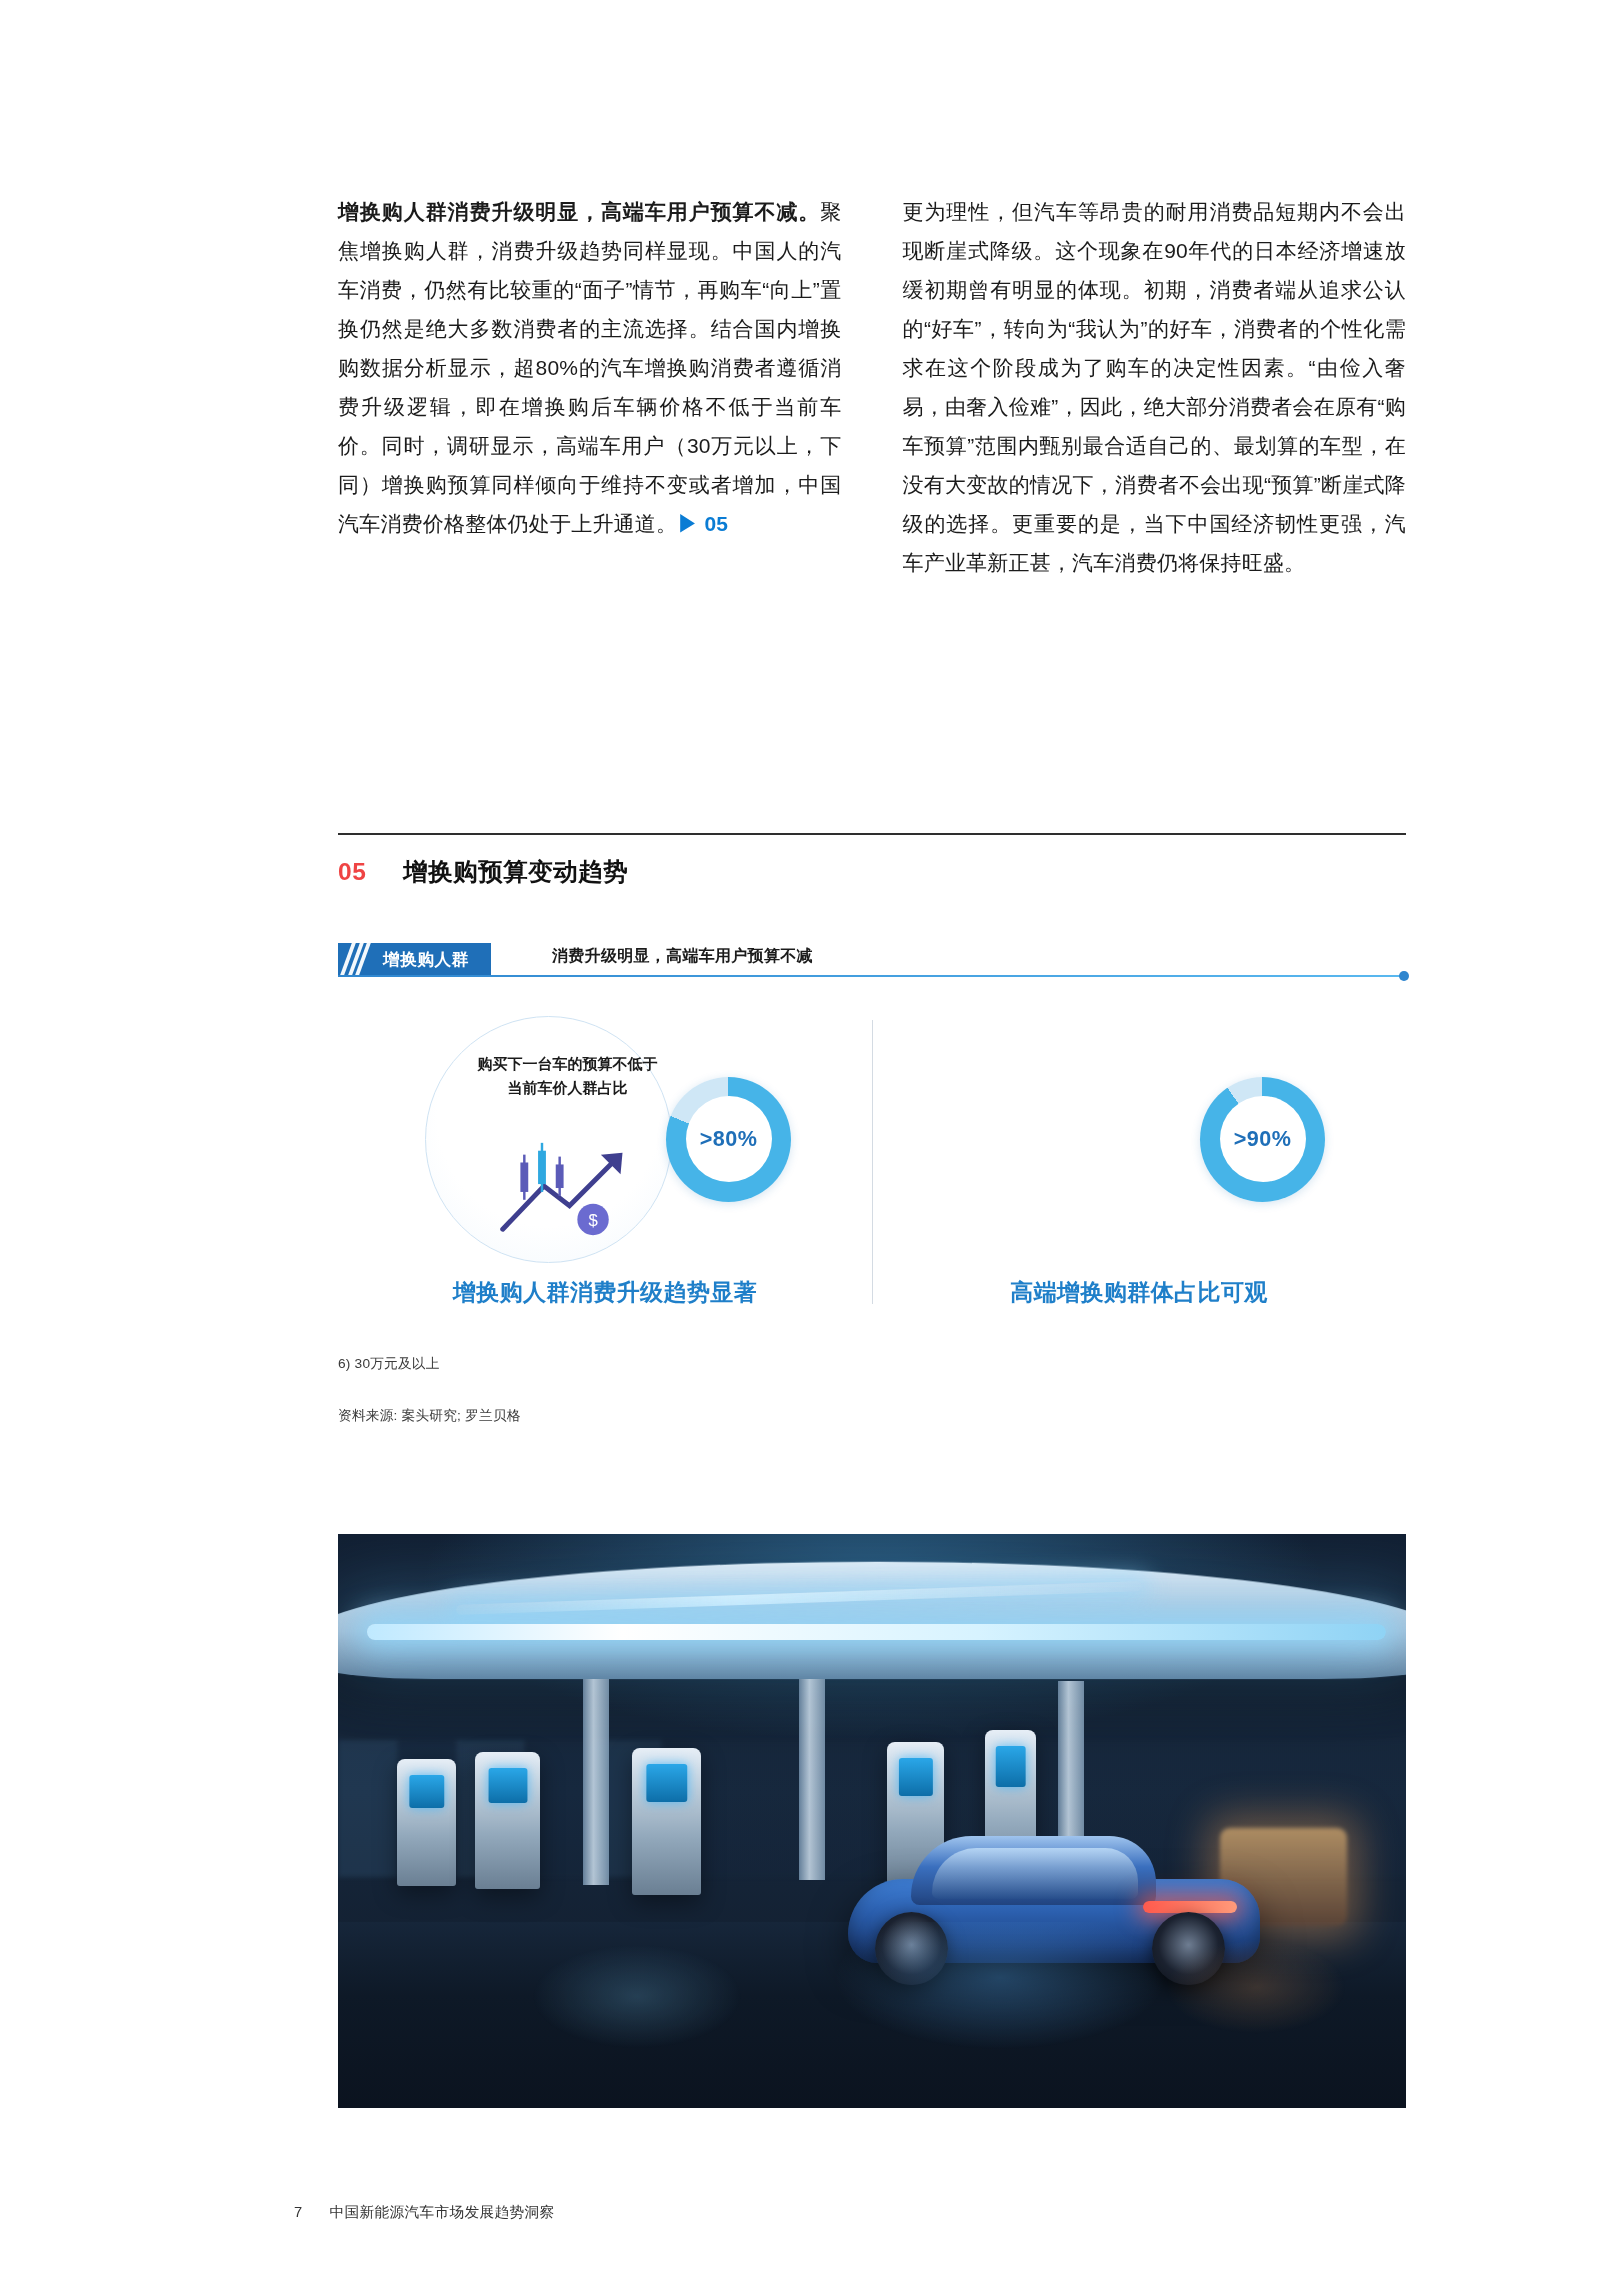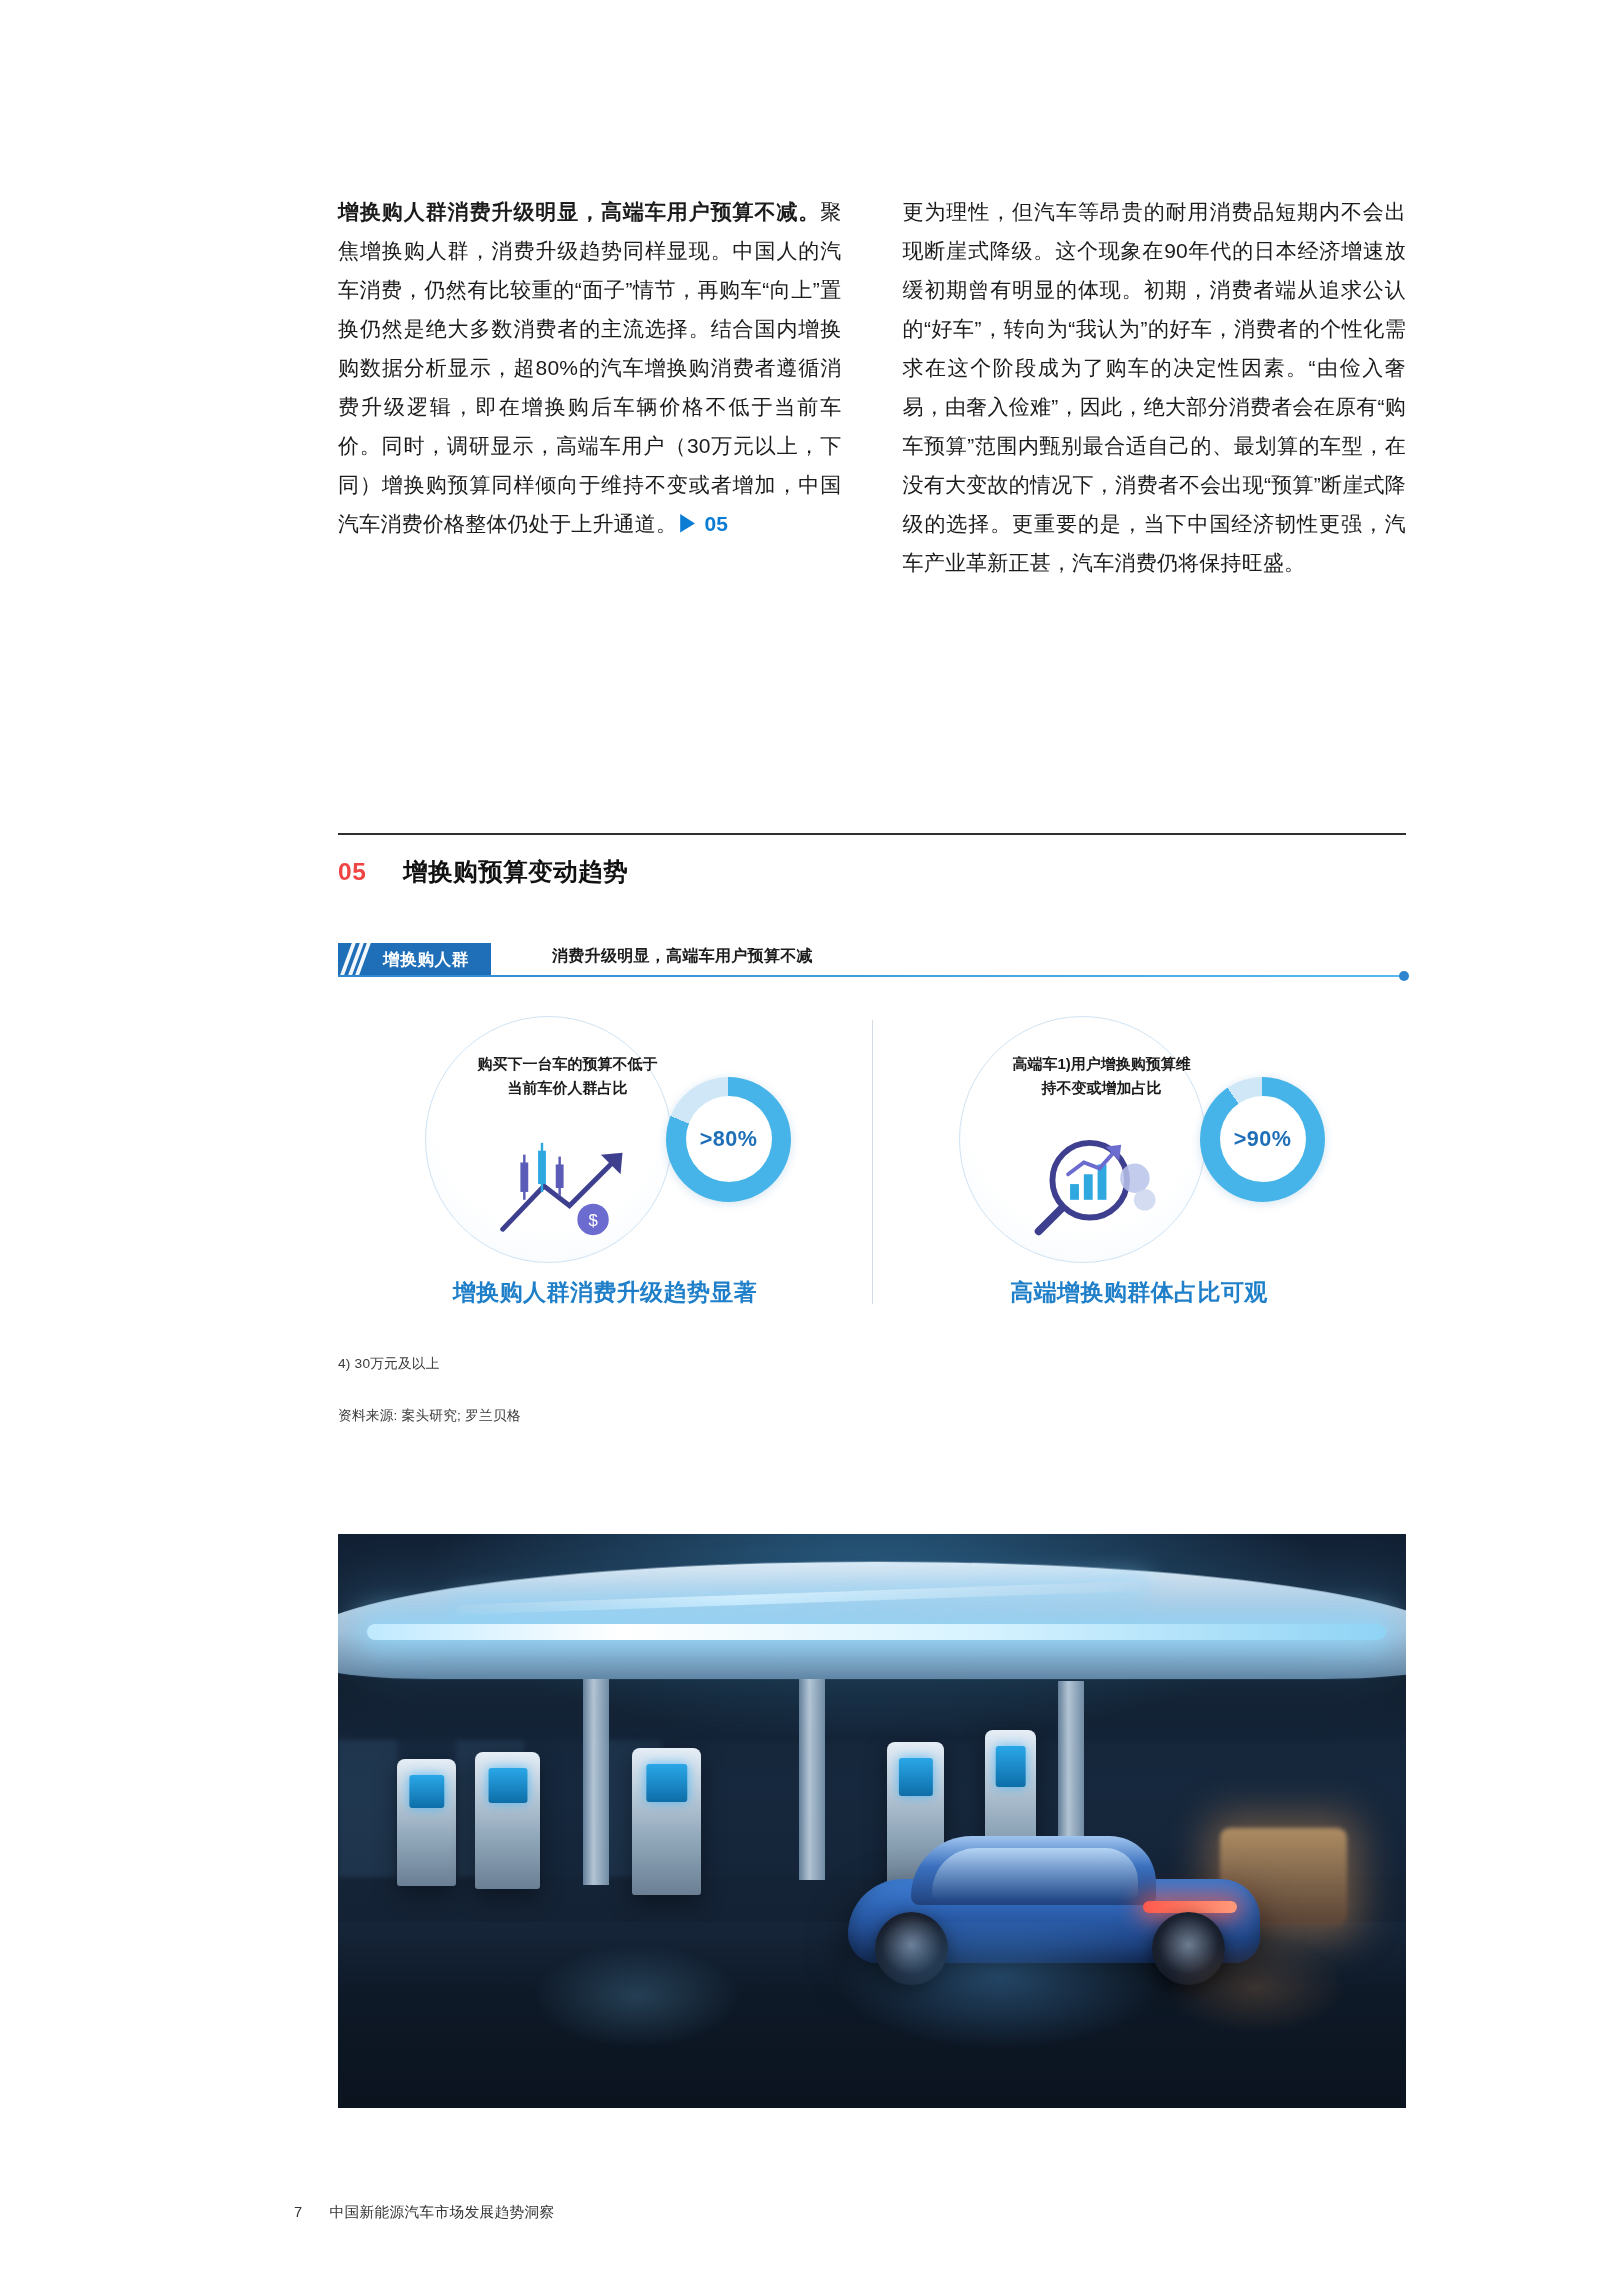--- a/index.html
+++ b/index.html
@@ -497,47 +497,31 @@
           <div class="hole">
             <span class="val">&gt;80%</span>
           </div>
         </div>
       </div>
       <div class="panel-caption">增换购人群消费升级趋势显著</div>
     </div>
 
     <div class="panel right">
       <div class="ring-wrap">
-        <div class="big-ring">
-          <div class="ring-caption">高端车1)用户增换购预算维持不变或增加占比</div>
-          <div class="icon-area">
-            <svg width="167" height="108" viewBox="0 0 170 110">
-              <circle cx="72" cy="46" r="38" fill="none" stroke="#3f3f8f" stroke-width="6"></circle>
-              <line x1="44" y1="74" x2="20" y2="98" stroke="#3f3f8f" stroke-width="8" stroke-linecap="round"></line>
-              <rect x="52" y="50" width="9" height="16" fill="#2fa8e0"></rect>
-              <rect x="66" y="40" width="9" height="26" fill="#2fa8e0"></rect>
-              <rect x="80" y="30" width="9" height="36" fill="#2fa8e0"></rect>
-              <path d="M50 40 L66 28 L82 34 L98 16" stroke="#6b6bd0" stroke-width="4" fill="none" stroke-linecap="round"></path>
-              <path d="M88 12 L104 10 L102 26 Z" fill="#6b6bd0"></path>
-              <circle cx="118" cy="44" r="15" fill="#b9c3ea" opacity="0.85"></circle>
-              <circle cx="128" cy="66" r="11" fill="#cdd6f0" opacity="0.85"></circle>
-            </svg>
-          </div>
-        </div>
         <div class="donut" style="background: conic-gradient(#46b4e8 0deg 326deg, #cfe7f6 326deg 360deg);">
           <div class="hole">
             <span class="val">&gt;90%</span>
           </div>
         </div>
       </div>
       <div class="panel-caption">高端增换购群体占比可观</div>
     </div>
   </div>
 
-  <div class="footnote f1">4) 30万元及以上</div>
+  <div class="footnote f1">6) 30万元及以上</div>
   <div class="footnote f2">资料来源: 案头研究; 罗兰贝格</div>
 
   <div class="photo">
     <div class="sky"></div>
     <div class="city"></div>
     <div class="ground"></div>
 
     <div class="canopy"></div>
     <div class="canopy-strip2"></div>
     <div class="canopy-strip"></div>

